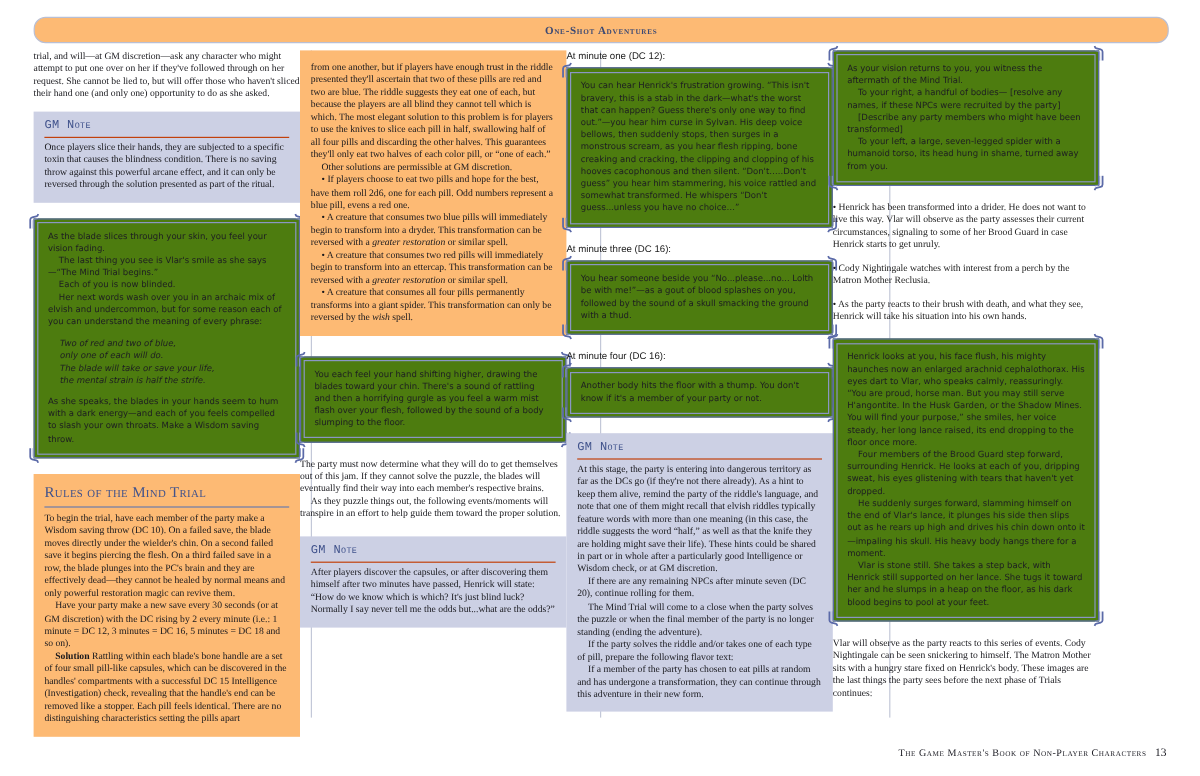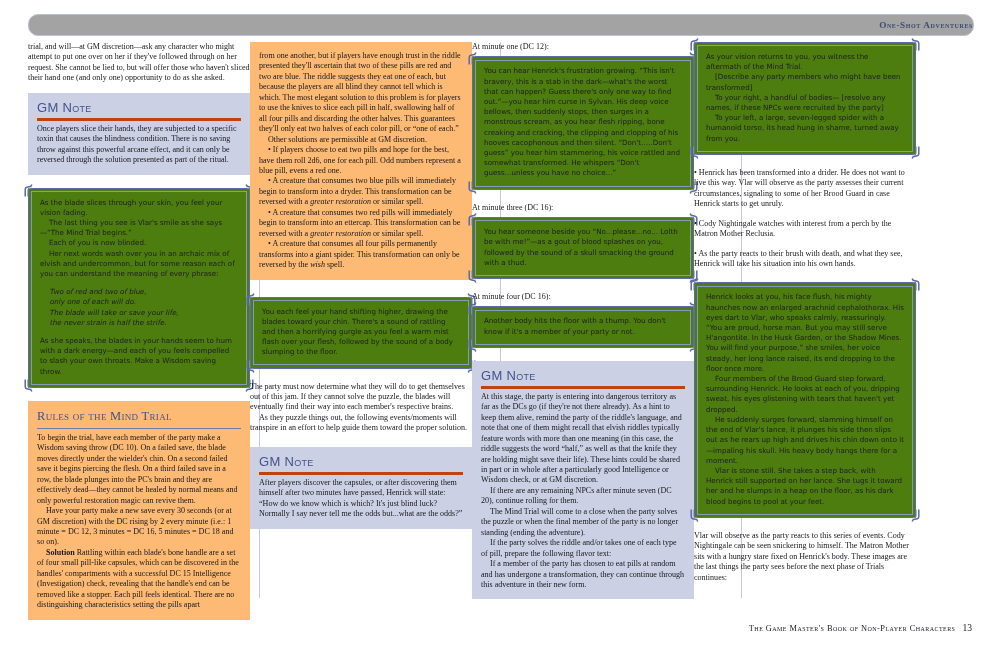--- a/index.html
+++ b/index.html
@@ -16,22 +16,22 @@
     box-sizing:border-box;
     padding:0;
   }
 
   
   .runhead{
     position:absolute;
     left:28px; top:14px; width:944px; height:20px;
     border:1px solid #b9bfd4;
     border-radius:10px;
-    background:#a3a3a3;
-    display:flex;align-items:center;justify-content:flex-end;
+    background:#fdba74;
+    display:flex;align-items:center;justify-content:center;
   }
   .runhead-text{
     font-family:"Liberation Serif", serif;
     font-variant:small-caps;
     font-size:9.2px;
     letter-spacing:.6px;
     color:#3c4a74;
     font-weight:600;
   }
 
@@ -79,28 +79,28 @@
   em{font-style:italic;}
   b{font-weight:bold;}
 
   
   .gmnote{
     background:#ccd0e4;
     padding:7px 9px 9px 9px;
     box-sizing:border-box;
   }
   .gmnote-title{
-    font-family:Liberation Sans, sans-serif;
+    font-family:Liberation Mono, monospace;
     font-variant:small-caps;
-    font-size:13px;
+    font-size:10px;
     color:#41538c;
     letter-spacing:.3px;
     margin:0 0 3px 0;
     padding:0 0 3px 0;
-    border-bottom:3px solid #c2410c;
+    border-bottom:1px solid #c2410c;
   }
   .gmnote p{
     margin:0;
     font-size:8.05px;
     line-height:10.45px;
     color:#17171c;
   }
   .gmnote p + p{ text-indent:9px; }
   .gmnote p.noindent{ text-indent:0; }
 
@@ -169,21 +169,21 @@
   .rc.tl{left:-5px;top:-5px;}
   .rc.tr{right:-5px;top:-5px;transform:scaleX(-1);}
   .rc.bl{left:-5px;bottom:-5px;transform:scaleY(-1);}
   .rc.br{right:-5px;bottom:-5px;transform:scale(-1,-1);}
 
   
   .cuelabel{
     margin:0 0 4px 0;
     font-size:8.05px;
     line-height:10.45px;
-    font-family:Liberation Serif, serif;
+    font-family:Liberation Sans, sans-serif;
   }
 
   
   .footer{
     position:absolute;
     right:28px;bottom:14px;
     display:flex;align-items:baseline;gap:7px;
   }
   .footer-title{
     font-family:"Liberation Serif", serif;
@@ -253,21 +253,21 @@
           </span>
 
         <p class="noindent">As the blade slices through your skin, you feel your vision fading.</p>
         <p>The last thing you see is Vlar's smile as she says—“The Mind Trial begins.”</p>
         <p>Each of you is now blinded.</p>
         <p>Her next words wash over you in an archaic mix of elvish and undercommon, but for some reason each of you can understand the meaning of every phrase:</p>
         <div style="height:8px"></div>
         <p class="verse">Two of red and two of blue,</p>
         <p class="verse">only one of each will do.</p>
         <p class="verse">The blade will take or save your life,</p>
-        <p class="verse">the never strain is half the strife.</p>
+        <p class="verse">the mental strain is half the strife.</p>
         <div style="height:8px"></div>
         <p>As she speaks, the blades in your hands seem to hum with a dark energy—and each of you feels compelled to slash your own throats. Make a Wisdom saving throw.</p>
       </div>
 
       <div class="spacer-lg"></div>
 
       <div class="sectionbox">
         <div class="sectionbox-title">Rules of the Mind Trial</div>
         <p class="noindent">To begin the trial, have each member of the party make a Wisdom saving throw (DC 10). On a failed save, the blade moves directly under the wielder's chin. On a second failed save it begins piercing the flesh. On a third failed save in a row, the blade plunges into the PC's brain and they are effectively dead—they cannot be healed by normal means and only powerful restoration magic can revive them.</p>
         <p>Have your party make a new save every 30 seconds (or at GM discretion) with the DC rising by 2 every minute (i.e.: 1 minute = DC 12, 3 minutes = DC 16, 5 minutes = DC 18 and so on).</p>
@@ -458,22 +458,22 @@
               <path d="M3.6 12.5 L3.6 6.0 Q3.6 5.0 4.6 4.7 L7.6 4.0" fill="none" stroke="#8a96c4" stroke-width="0.8"></path>
             </svg>
           </span>
         <span class="rc br">
             <svg width="15" height="13" viewBox="0 0 15 13">
               <path d="M1.2 12.5 L1.2 5.2 Q1.2 3.6 2.8 3.2 L6.2 2.4 Q7.4 2.1 7.6 1.0 L7.8 0.4" fill="none" stroke="#5b6aa8" stroke-width="1.5"></path>
               <path d="M3.6 12.5 L3.6 6.0 Q3.6 5.0 4.6 4.7 L7.6 4.0" fill="none" stroke="#8a96c4" stroke-width="0.8"></path>
             </svg>
           </span>
         <p class="noindent">As your vision returns to you, you witness the aftermath of the Mind Trial.</p>
+        <p>To your right, a handful of bodies— [resolve any names, if these NPCs were recruited by the party]</p>
         <p>[Describe any party members who might have been transformed]</p>
-        <p>To your right, a handful of bodies— [resolve any names, if these NPCs were recruited by the party]</p>
         <p>To your left, a large, seven-legged spider with a humanoid torso, its head hung in shame, turned away from you.</p>
       </div>
 
       <div class="spacer-lg"></div>
 
       <p class="bullet">• Henrick has been transformed into a drider. He does not want to live this way. Vlar will observe as the party assesses their current circumstances, signaling to some of her Brood Guard in case Henrick starts to get unruly.</p>
       <div class="spacer"></div>
       <p class="bullet">• Cody Nightingale watches with interest from a perch by the Matron Mother Reclusia.</p>
       <div class="spacer"></div>
       <p class="bullet">• As the party reacts to their brush with death, and what they see, Henrick will take his situation into his own hands.</p>

